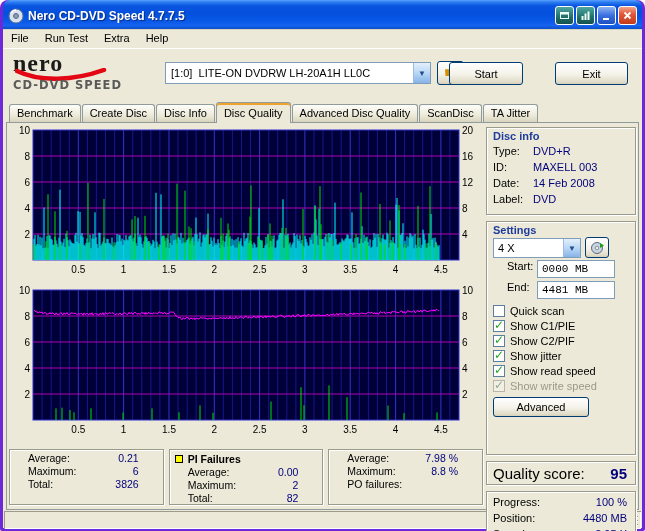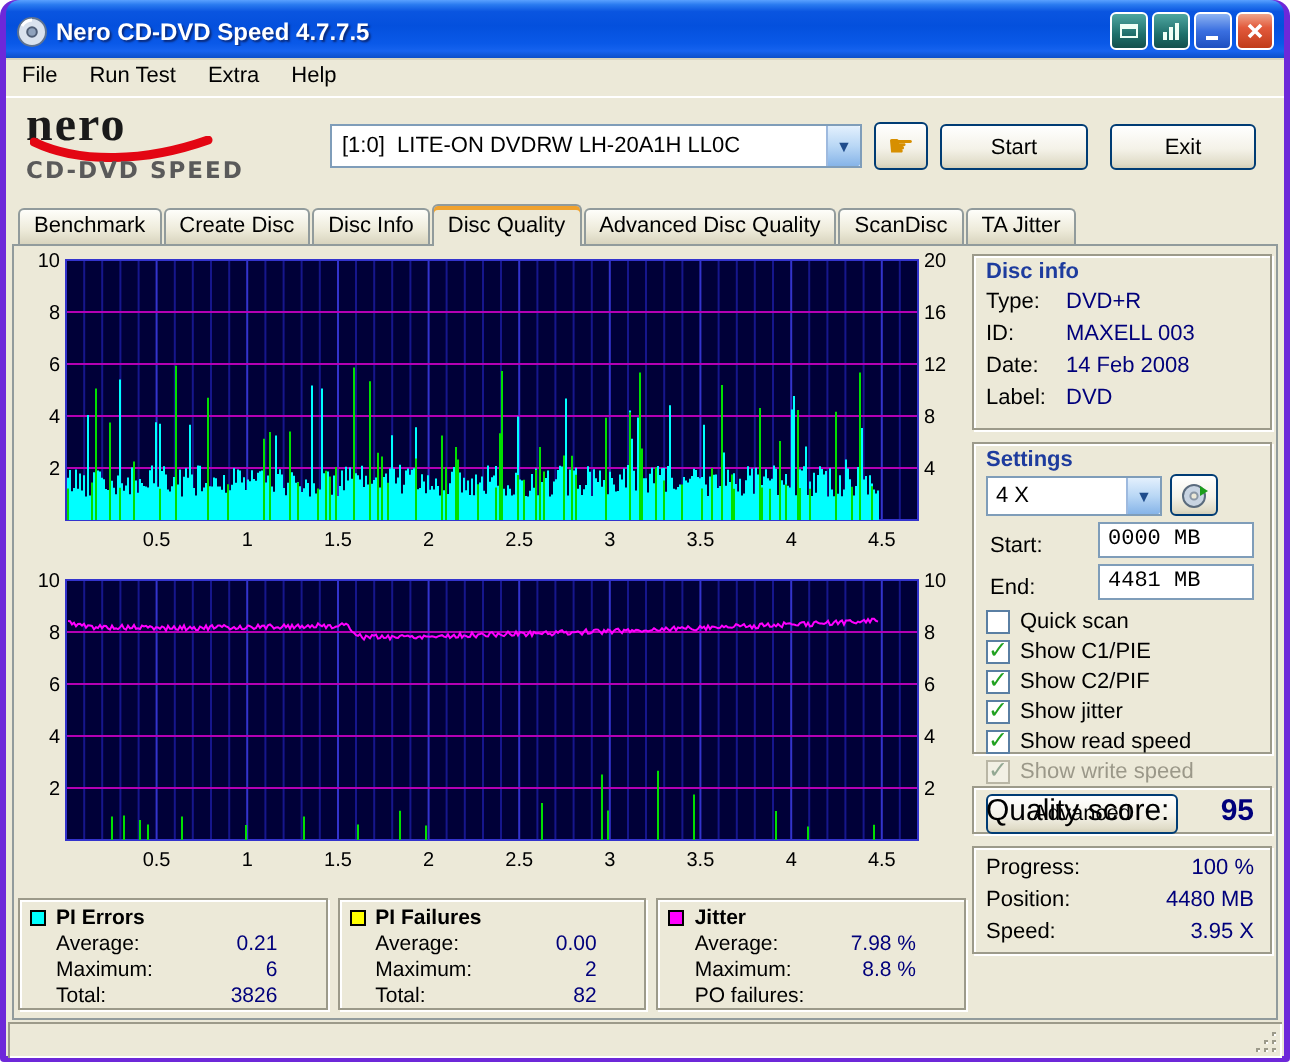--- a/index.html
+++ b/index.html
@@ -30,21 +30,21 @@
   .logo-sub{font-family:"DejaVu Sans",sans-serif;font-weight:bold;font-size:11.5px;color:#5A5A5A;letter-spacing:1px;margin-top:-3px}
   .drive-combo{position:absolute;left:162px;top:13px;width:266px;height:22px;background:#fff;border:1px solid #7F9DB9;display:flex;align-items:center;cursor:default}
   .combo-text{flex:1;font-size:11px;padding-left:5px;white-space:pre;overflow:hidden;color:#000}
   .combo-arrow{width:17px;height:100%;display:flex;align-items:center;justify-content:center;font-size:8px;color:#1F4C8C;
     background:linear-gradient(180deg,#E3F0FD 0%,#B9D7F5 50%,#86B4E8 100%);border-left:1px solid #9EBADF;border-radius:0 1px 1px 0}
   .hand-btn{position:absolute;left:434px;top:12px;width:27px;height:24px}
   .hand-ico{font-family:"DejaVu Sans",sans-serif;font-size:15px;color:#D78F00;line-height:1}
   .xp-btn{background:linear-gradient(180deg,#FFFFFF 0%,#F4F2E8 55%,#E0DCC8 90%,#D4CFB8 100%);
     border:1px solid #003C74;border-radius:3px;font-family:"Liberation Sans",sans-serif;font-size:11px;color:#000;
     display:flex;align-items:center;justify-content:center;cursor:default}
-  .start-btn{position:absolute;left:467px;top:13px;width:74px;height:23px}
+  .start-btn{position:absolute;left:446px;top:13px;width:74px;height:23px}
   .exit-btn{position:absolute;left:552px;top:13px;width:73px;height:23px}
 
   
   .tabstrip{display:flex;align-items:flex-end;height:21px;padding-left:6px;position:relative;z-index:3}
   .tab{height:18px;line-height:17px;padding:0 7px;font-size:11px;white-space:nowrap;
     background:linear-gradient(180deg,#FEFEFA 0%,#EDEAD9 60%,#D8D4BE 100%);
     border:1px solid #919B9C;border-bottom:none;border-radius:3px 3px 0 0;margin-right:1px;cursor:default}
   .tab.active{height:21px;line-height:20px;background:#ECE9D8;box-shadow:inset 0 2px 0 #F0A22E;position:relative;z-index:4;margin-bottom:-1px}
 
   .page{position:relative;margin:0 3px;height:388px;border:1px solid #919B9C;background:#ECE9D8;z-index:1}
@@ -57,26 +57,26 @@
   
   .gbox{border:1px solid #9C9A8A;box-shadow:inset 1px 1px 0 #FFFFFF,1px 1px 0 #FFFFFF;background:#ECE9D8}
   .gbox-title{font-weight:bold;color:#1E3C9E;font-size:11px;padding:2px 6px 1px}
 
   .sidebar{position:absolute;left:479px;top:4px;width:150px}
   .info-box{height:88px;margin-bottom:6px}
   .info-row{display:flex;font-size:11px;line-height:16px;padding:0 6px}
   .i-lbl{width:40px;color:#000}
   .i-val{color:#00007B}
 
-  .settings-box{height:156px;margin-bottom:16px;padding-bottom:2px}
+  .settings-box{height:234px;margin-bottom:6px;padding-bottom:2px}
   .speed-row{display:flex;align-items:flex-end;gap:4px;padding:1px 6px;height:22px}
   .speed-combo{width:88px;height:20px;background:#fff;border:1px solid #7F9DB9;display:flex;align-items:center}
   .speed-combo .combo-text{padding-left:4px}
   .refresh-btn{width:24px;height:21px;padding:0}
-  .field-row{display:flex;align-items:flex-end;padding:1px 8px;height:21px;font-size:11px}
+  .field-row{display:flex;align-items:flex-start;padding:1px 20px;height:21px;font-size:11px}
   .f-lbl{flex:1}
   .xp-input{width:78px;height:18px;border:1px solid #7F9DB9;font-family:Liberation Mono, monospace;font-size:11px;padding:0 4px;background:#fff;color:#000}
   .cb-list{padding:2px 0 0}
   .cb-row{display:flex;align-items:center;height:15px;padding:0 6px;gap:5px}
   .cb-box{width:12px;height:12px;background:#fff;border:1px solid #5A7FA3;position:relative;flex:none}
   .cb-check{display:none;position:absolute;left:0px;top:-3px;font-size:12px;font-weight:bold;color:#21A121;font-family:"DejaVu Sans",sans-serif}
   .cb-row.checked .cb-check{display:block}
   .cb-row.disabled .cb-label{color:#9B9889}
   .cb-row.disabled .cb-box{background:#F2F0E4;border-color:#B9B6A5}
   .cb-row.disabled .cb-check{color:#93A893}
@@ -336,24 +336,20 @@
             <text class="tick" x="250.6" y="148" text-anchor="middle">2.5</text>
             <text class="tick" x="295.9" y="148" text-anchor="middle">3</text>
             <text class="tick" x="341.2" y="148" text-anchor="middle">3.5</text>
             <text class="tick" x="386.6" y="148" text-anchor="middle">4</text>
             <text class="tick" x="431.9" y="148" text-anchor="middle">4.5</text>
           </svg>
       </div>
 
       <div class="stats-row">
         <div class="stat-box gbox">
-          <div class="stat-head">
-            <span class="swatch" style="background: rgb(0, 255, 255);"></span>
-            <span class="stat-title">PI Errors</span>
-          </div>
           <div class="stat-row">
               <span class="s-lbl">Average:</span>
               <span class="s-val">0.21</span>
             </div>
           <div class="stat-row">
               <span class="s-lbl">Maximum:</span>
               <span class="s-val">6</span>
             </div>
           <div class="stat-row">
               <span class="s-lbl">Total:</span>
@@ -372,24 +368,20 @@
           <div class="stat-row">
               <span class="s-lbl">Maximum:</span>
               <span class="s-val">2</span>
             </div>
           <div class="stat-row">
               <span class="s-lbl">Total:</span>
               <span class="s-val">82</span>
             </div>
         </div>
         <div class="stat-box gbox">
-          <div class="stat-head">
-            <span class="swatch" style="background: rgb(255, 0, 255);"></span>
-            <span class="stat-title">Jitter</span>
-          </div>
           <div class="stat-row">
               <span class="s-lbl">Average:</span>
               <span class="s-val">7.98 %</span>
             </div>
           <div class="stat-row">
               <span class="s-lbl">Maximum:</span>
               <span class="s-val">8.8 %</span>
             </div>
           <div class="stat-row">
               <span class="s-lbl">PO failures:</span>

